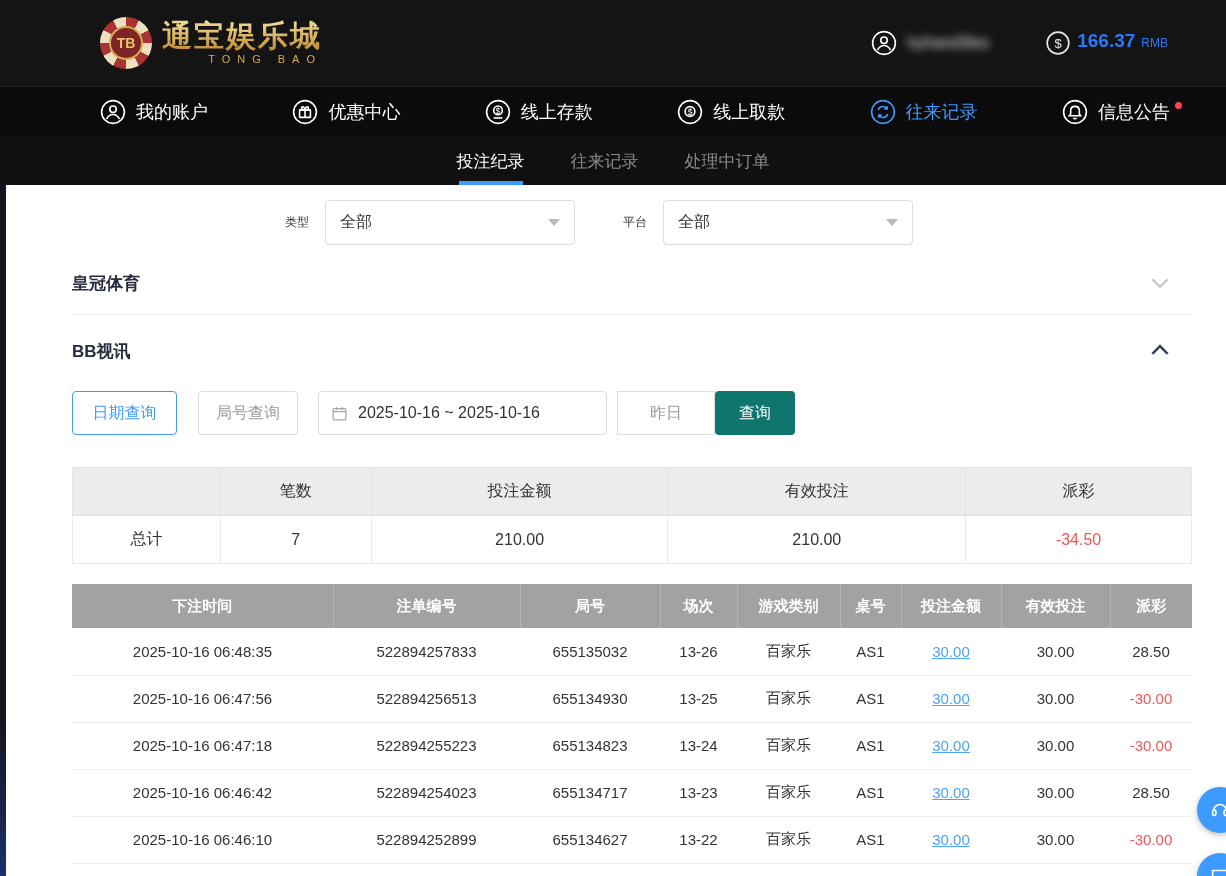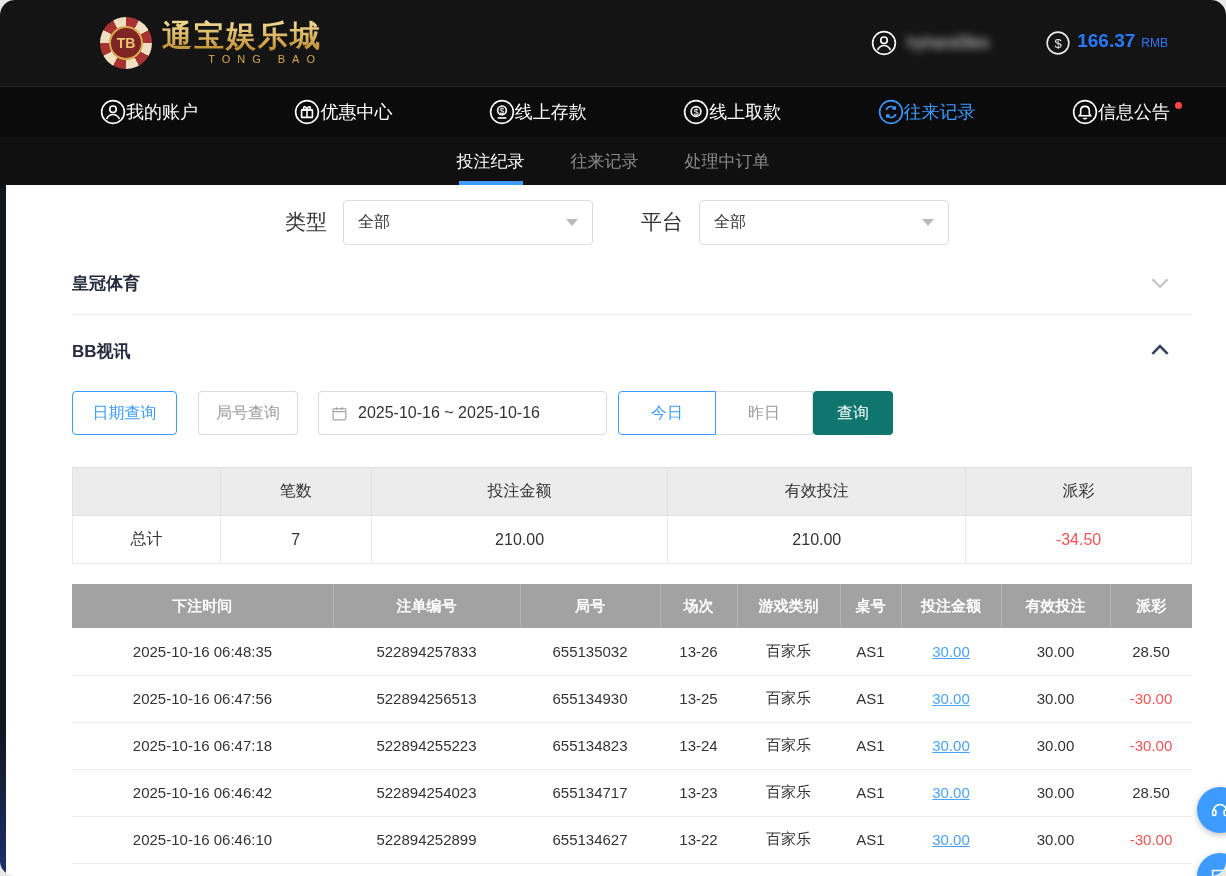--- a/index.html
+++ b/index.html
@@ -1,19 +1,19 @@
 <!DOCTYPE html>
 <html><head>
 <meta charset="utf-8">
 <style>
   * { margin:0; padding:0; box-sizing:border-box; }
   html,body { background:#e8e8e8; }
   .page {
     position:relative; width:1226px; height:876px; overflow:hidden;
-    background:#fff; font-family:"Liberation Sans","DejaVu Sans",sans-serif;border-radius:15px;
+    background:#fff; font-family:"Liberation Sans","DejaVu Sans",sans-serif;
   }
   
   .topbar {
     height:86px; background:#141414; display:flex; align-items:center;
     justify-content:space-between; padding:0 58px 0 100px;
   }
   .logo { display:flex; align-items:center; gap:10px; cursor:pointer; }
   .chip {
     width:52px; height:52px; border-radius:50%;
     background:repeating-conic-gradient(#a93333 0 30deg, #eee0c0 30deg 60deg);
@@ -38,37 +38,37 @@
   .user-name { font-size:16px; color:#eaeaea; filter:blur(4px); }
   .balance-box { display:flex; align-items:baseline; gap:6px; margin-left:56px; cursor:pointer; }
   .balance-amt { font-size:19px; font-weight:bold; color:#2979ff; }
   .balance-cur { font-size:12px; color:#2979ff; }
   .icon-svg { display:block; }
   
   .mainnav {
     height:51px; background:#0b0b0b; display:flex; align-items:center;
     justify-content:space-between; padding:0 56px 0 100px; border-top:1px solid #222;
   }
-  .nav-item { position:relative; display:flex; align-items:center; 
+  .nav-item { position:relative; display:flex; align-items:center; gap:10px;
     color:#fff; font-size:18px; cursor:pointer; }
   .nav-item.active { color:#3d9bff; }
   .nav-dot { position:absolute; top:3px; right:-12px; width:7px; height:7px;
     border-radius:50%; background:#ff4545; }
   
   .subnav { height:48px; background:#101010; display:flex; align-items:stretch;
     justify-content:center; gap:46px; }
   .tab { position:relative; display:flex; align-items:center; color:#8a8a8a;
     font-size:17px; cursor:pointer; }
   .tab.active { color:#fff; }
   .tab.active::after { content:''; position:absolute; left:50%; transform:translateX(-50%);
     bottom:0; width:64px; height:4px; background:#3d9bff; }
   
   .content { padding:0 34px 0 72px; }
   .filters { display:flex; align-items:center; margin:14px 0 0 213px; height:46px; }
-  .filter-label { font-size:21px; color:#333; margin-right:16px; }
+  .filter-label { font-size:12px; color:#333; margin-right:16px; }
   .select {
     width:250px; height:45px; border:1px solid #dcdcdc; border-radius:4px;
     display:flex; align-items:center; justify-content:space-between;
     padding:0 14px; font-size:16px; color:#333; cursor:pointer; background:#fff;
   }
   .caret { width:0; height:0; border-left:6px solid transparent;
     border-right:6px solid transparent; border-top:7px solid #b9b9b9; }
   .filter-gap { width:48px; }
   .section-row { display:flex; align-items:center; justify-content:space-between; }
   .crown-row { height:70px; border-bottom:1px solid #ebebeb; padding-top:8px; }
@@ -256,21 +256,20 @@
       <div class="btn btn-outline-blue">日期查询</div>
       <div class="btn btn-outline-gray">局号查询</div>
       <div class="date-input">
         <svg width="17" height="17" viewBox="0 0 24 24" fill="none" stroke="#a8a8a8" stroke-width="1.8">
           <rect x="3" y="5" width="18" height="16" rx="2"></rect>
             <path d="M3 9.5h18M8 3v4M16 3v4"></path>
         </svg>
         <span>2025-10-16 ~ 2025-10-16</span>
       </div>
       <div class="seg-group">
-        <div class="seg first active">今日</div>
         <div class="seg">昨日</div>
       </div>
       <div class="btn btn-search">查询</div>
     </div>
 
     <table class="sum-table">
       <colgroup>
           <col style="width:148px">
           <col style="width:151px">
           <col style="width:297px">

